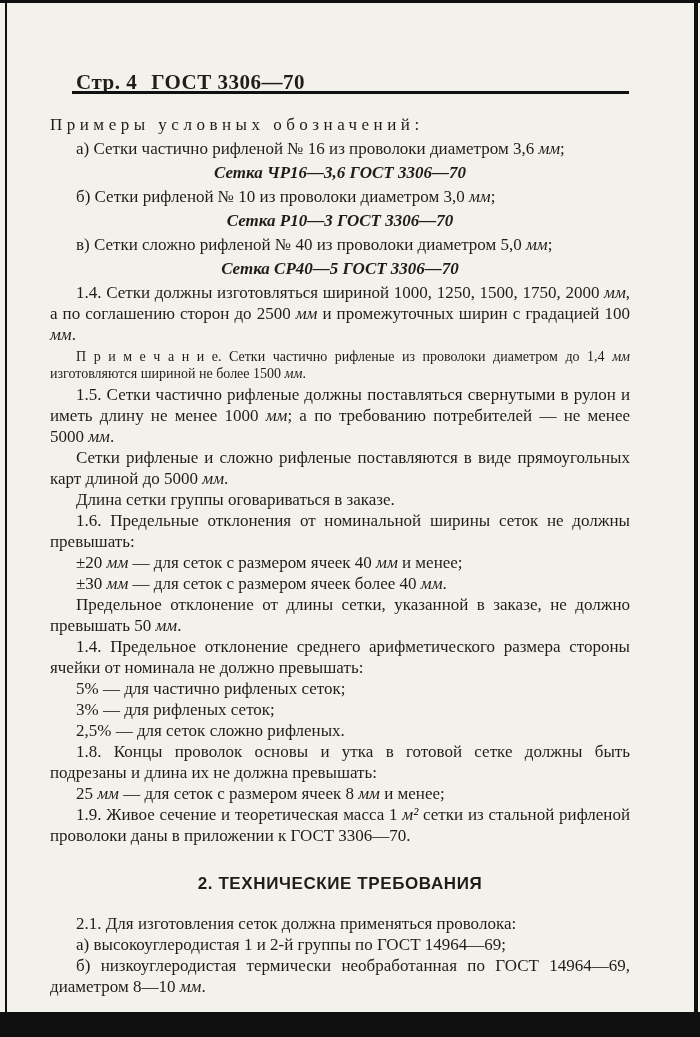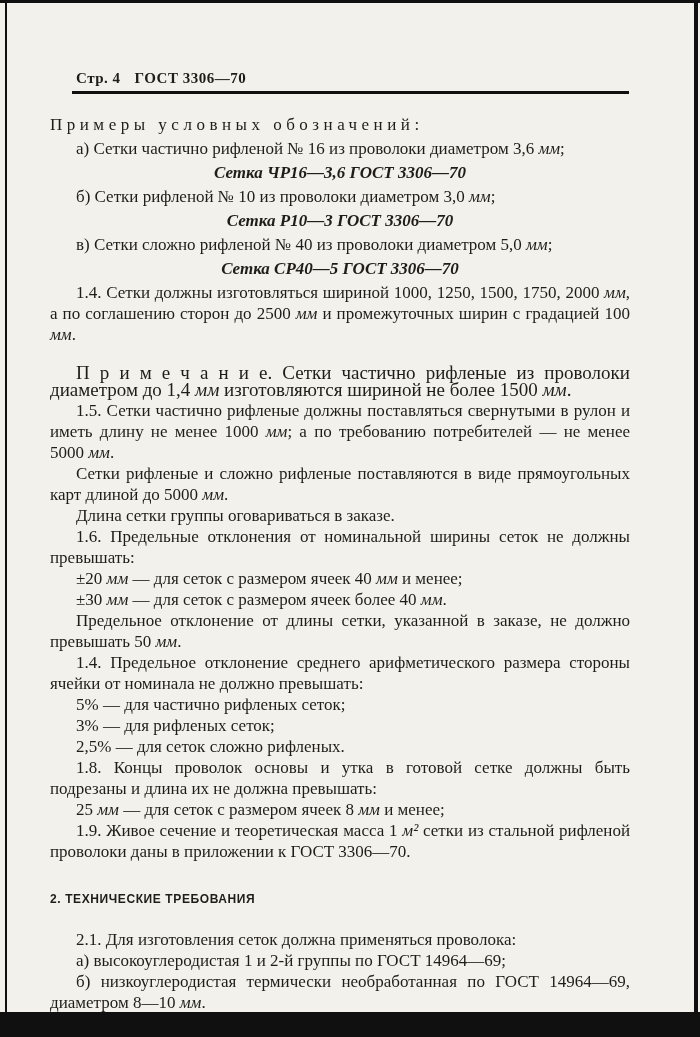--- a/index.html
+++ b/index.html
@@ -15,21 +15,21 @@
   }
   
   .edge{position:absolute;background:var(--edge);}
   .edge-top{top:0;left:0;right:0;height:3px;}
   .edge-left{top:0;bottom:0;left:5px;width:2px;}
   .edge-right{top:0;bottom:0;right:2px;width:4px;}
   .edge-bottom{left:0;right:0;bottom:0;height:25px;}
 
   .running-head{
     position:absolute;top:70px;left:76px;
-    font-weight:bold;font-size:15px;letter-spacing:.5px;
+    font-weight:bold;font-size:21px;letter-spacing:.5px;
     display:flex;gap:14px;white-space:nowrap;
   }
   .head-rule{
     position:absolute;top:91px;left:72px;width:557px;height:3px;
     background:var(--edge);
   }
 
   .doc-body{
     position:absolute;top:114px;left:50px;width:580px;
     font-size:17px;line-height:21px;
@@ -39,25 +39,25 @@
     text-align:justify;text-indent:26px;
   }
   .para.spaced-center{
     text-align:left;letter-spacing:4.5px;margin-bottom:3px;text-indent:0;
   }
   .para.center-italic{
     text-align:center;font-style:italic;font-weight:bold;
     margin:3px 0 3px 0;text-indent:0;
   }
   .para.note{
-    font-size:19px;line-height:17px;text-align:justify;
-    text-indent:26px;margin:19px 0 2px 0;
+    font-size:14px;line-height:17px;text-align:justify;
+    text-indent:26px;margin:3px 0 2px 0;
   }
   .para.section-heading{
-    font-weight:bold;font-size:12px;letter-spacing:.6px;
+    text-align:center;font-weight:bold;font-size:17px;letter-spacing:.6px;
     margin:27px 0 19px 0;text-indent:0;
     font-family:"Liberation Sans","DejaVu Sans",sans-serif;
   }
   .para i{font-style:italic;}
 </style>
 </head>
 <body>
 
 <div class="page">
   <div class="edge edge-top"></div>

